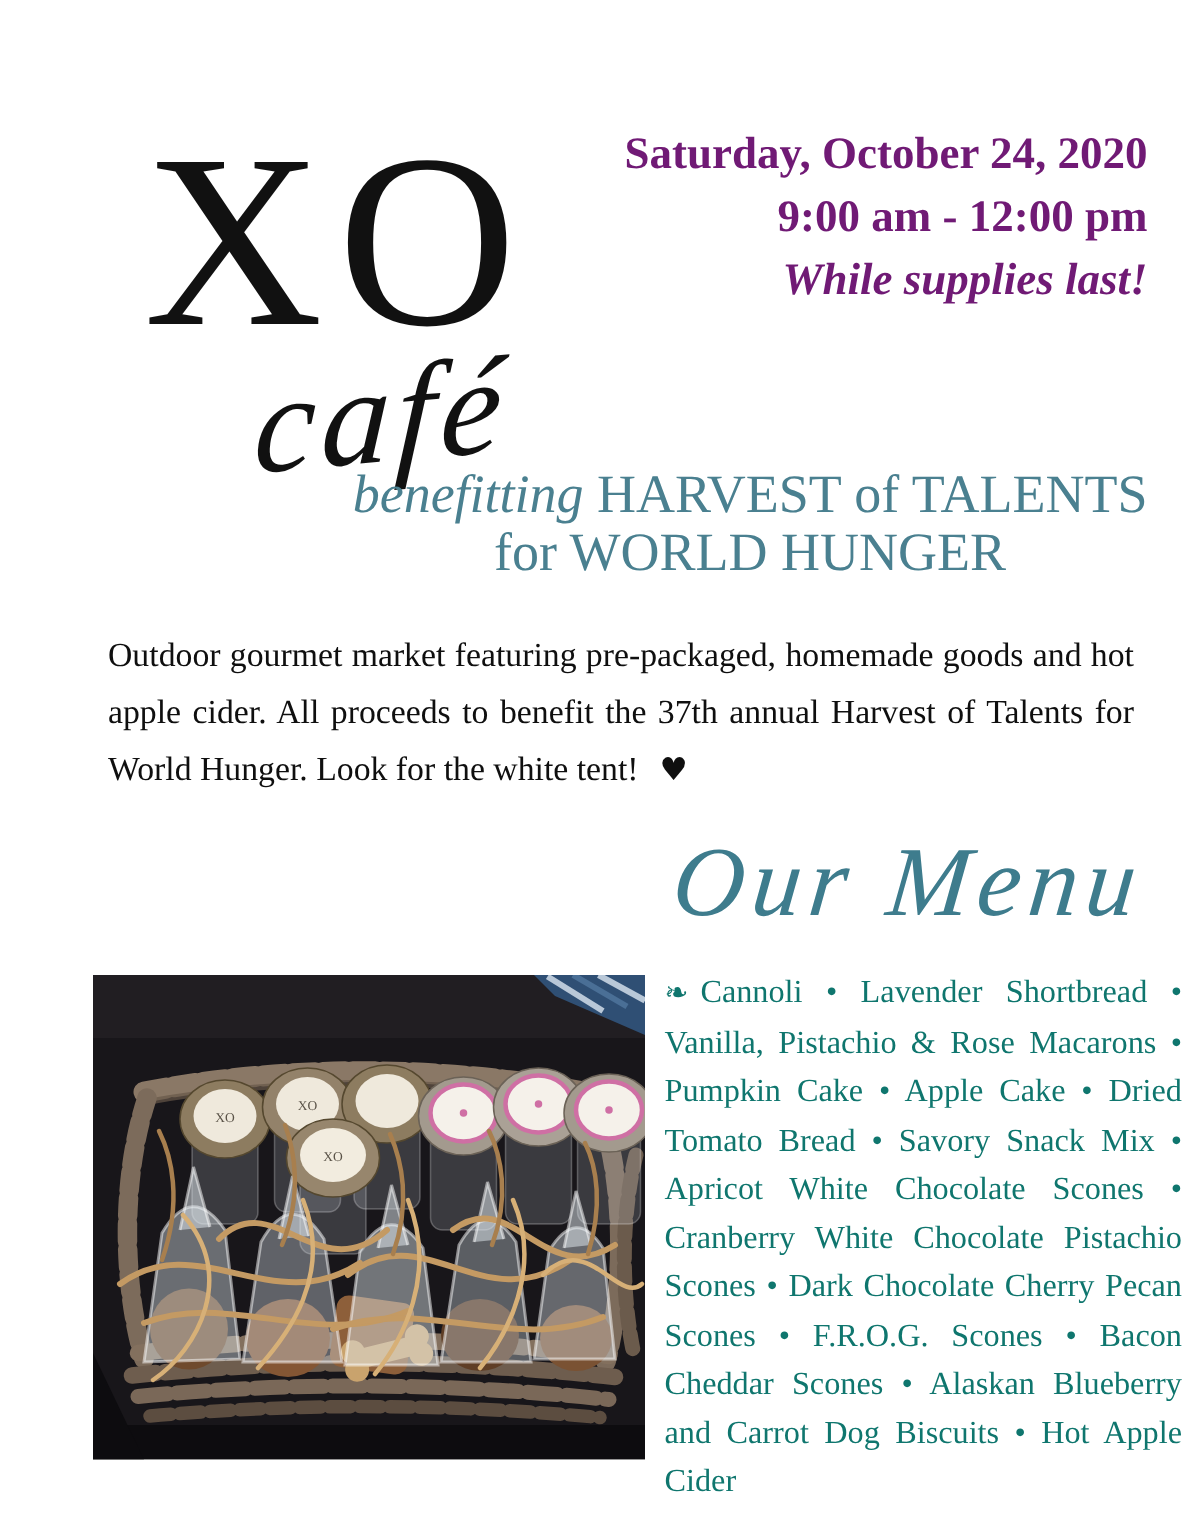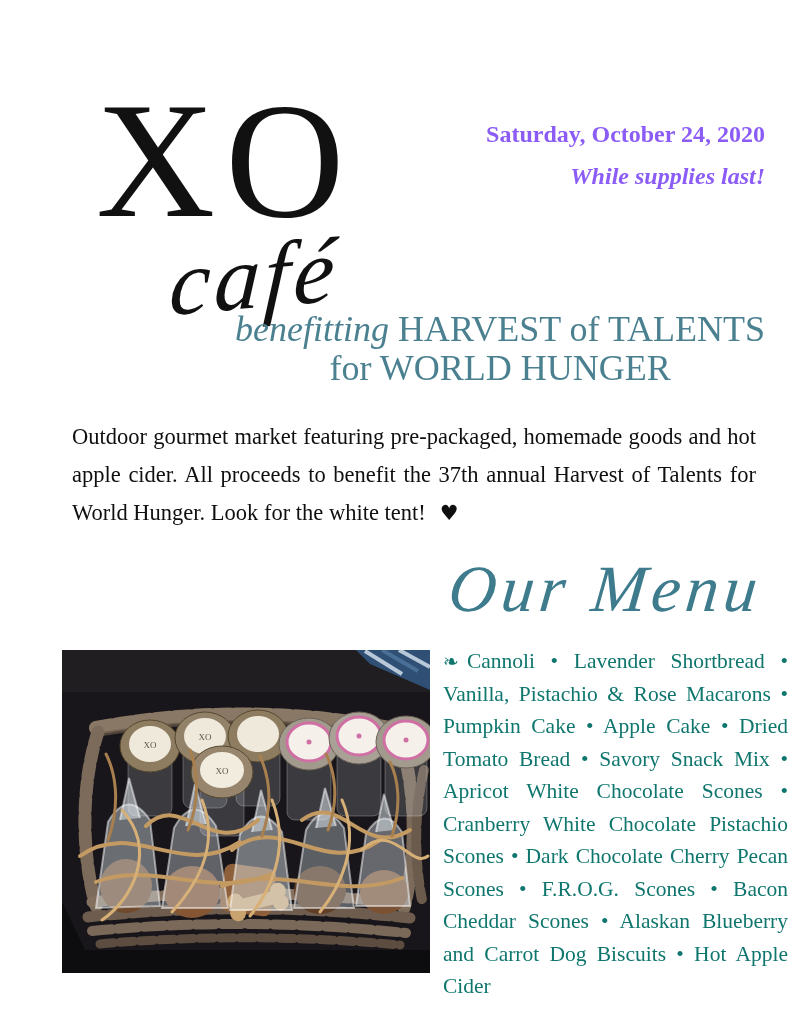--- a/index.html
+++ b/index.html
@@ -30,23 +30,22 @@
     font-family:"Liberation Serif",serif;
     font-style:italic;font-size:92px;line-height:1;
     letter-spacing:4px;color:#111;
     transform:rotate(-5deg) skewX(-8deg);
     transform-origin:left center;
   }
   
   .event{
     position:absolute;top:82px;right:35px;
     text-align:right;white-space:nowrap;
-    font-size:24px;font-weight:700;line-height:42px;
-    color:#8b5cf6;
-    margin-top:31px;
+    font-size:30px;font-weight:700;line-height:42px;
+    color:#701a75;
   }
   .event .it{font-style:italic;}
   
   .benefit{
     position:absolute;top:310px;right:35px;
     text-align:center;white-space:nowrap;
     font-size:36px;line-height:39px;
     color:var(--teal-benefit);
   }
   .benefit .prefix{font-style:italic;margin-right:9px;}
@@ -88,20 +87,21 @@
 
 <div class="page">
 
   <div class="logo">
     <div class="logo-xo">XO</div>
     <div class="logo-cafe">café</div>
   </div>
 
   <div class="event">
     <div>Saturday, October 24, 2020</div>
+    <div>9:00 am - 12:00 pm</div>
     <div class="it">While supplies last!</div>
   </div>
 
   <div class="benefit">
     <div><span class="prefix">benefitting</span><span>HARVEST of TALENTS</span></div>
     <div>for WORLD HUNGER</div>
   </div>
 
   <p class="desc"><span>Outdoor gourmet market featuring pre-packaged, homemade goods and hot apple cider. All proceeds to benefit the 37th annual Harvest of Talents for World Hunger. Look for the white tent!</span><span class="heart">♥</span></p>
 

